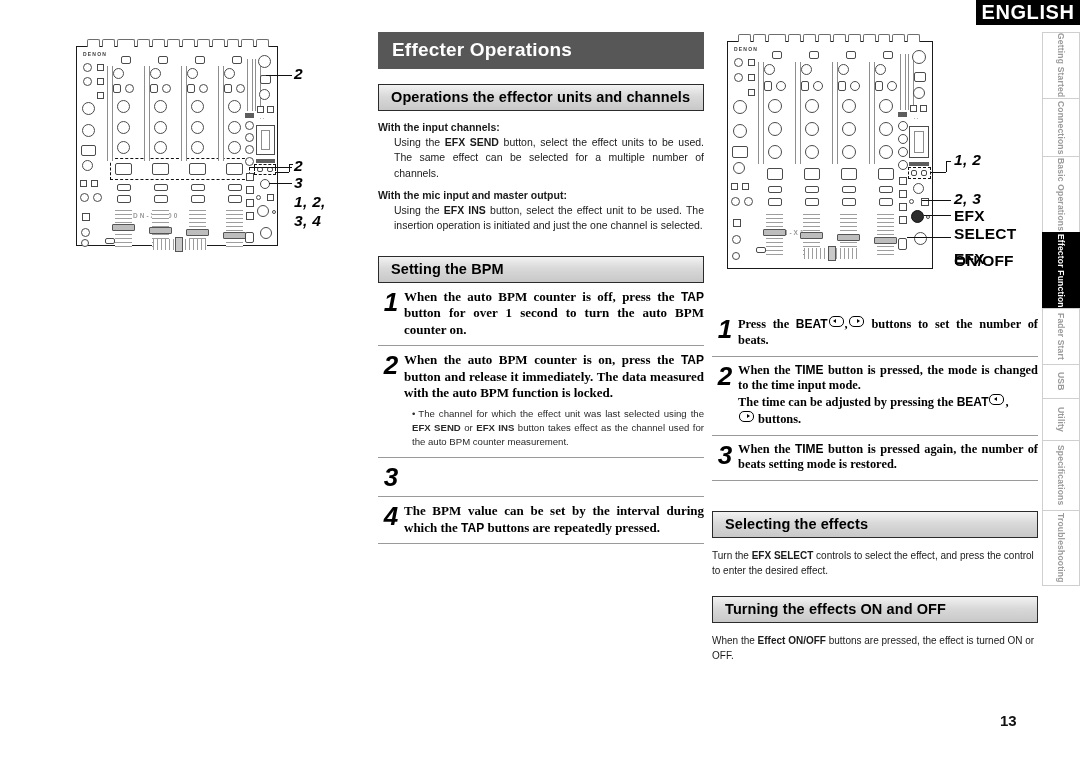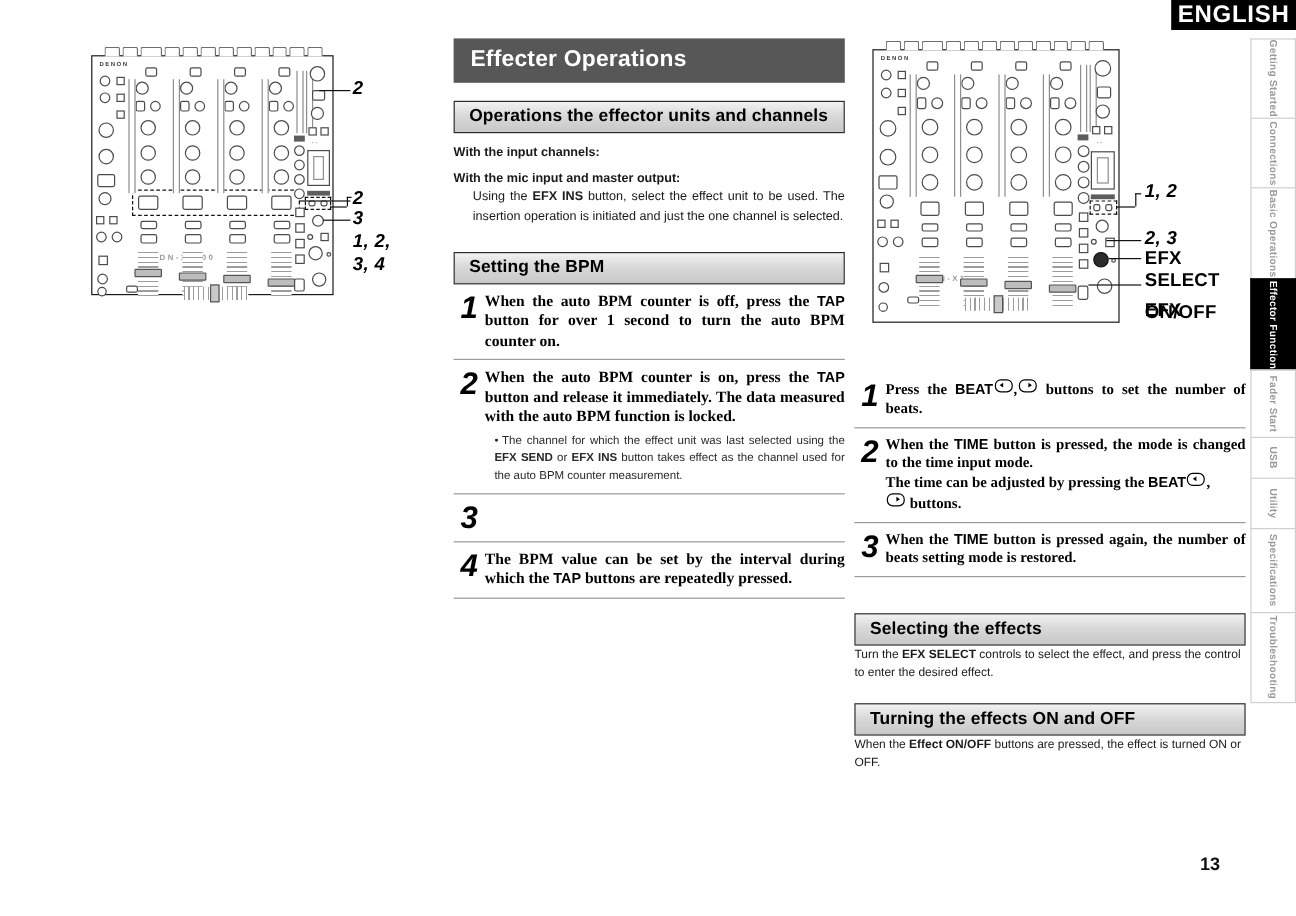--- a/index.html
+++ b/index.html
@@ -183,20 +183,21 @@
     border-top: 2.3px solid transparent;
     border-bottom: 2.3px solid transparent;
   }
   .pill.left::after  { left: 3.2px;  border-right: 3.6px solid #000; }
   .pill.right::after { right: 3.2px; border-left: 3.6px solid #000; }
 
   
   .small-note {
     font-size: 10px;
     line-height: 1.5;
+    margin-top: 10px;
     color: #1a1a1a;
   }
   .small-note b { font-weight: bold; }
 
   
   #page-number {
     position: absolute;
     left: 1000px;
     top: 712px;
     font-size: 15px;
@@ -712,20 +713,21 @@
 </div>
 
 <div class="col" id="col-mid">
 
   <div class="chapter-title">Effecter Operations</div>
 
   <div class="sec-head">Operations the effector units and channels</div>
 
   <div class="body-sans">
     <span class="lead">With the input channels:</span>
+    <span class="indent"><span>Using the </span><b>EFX SEND</b><span> button, select the effect units to be used. The same effect can be selected for a multiple number of channels.</span></span>
     <div class="gap"></div>
     <span class="lead">With the mic input and master output:</span>
     <span class="indent"><span>Using the </span><b>EFX INS</b><span> button, select the effect unit to be used. The insertion operation is initiated and just the one channel is selected.</span></span>
   </div>
 
   <div class="sec-head" style="margin-top:22px">Setting the BPM</div>
 
   <div class="steps">
 
     <div class="step">

